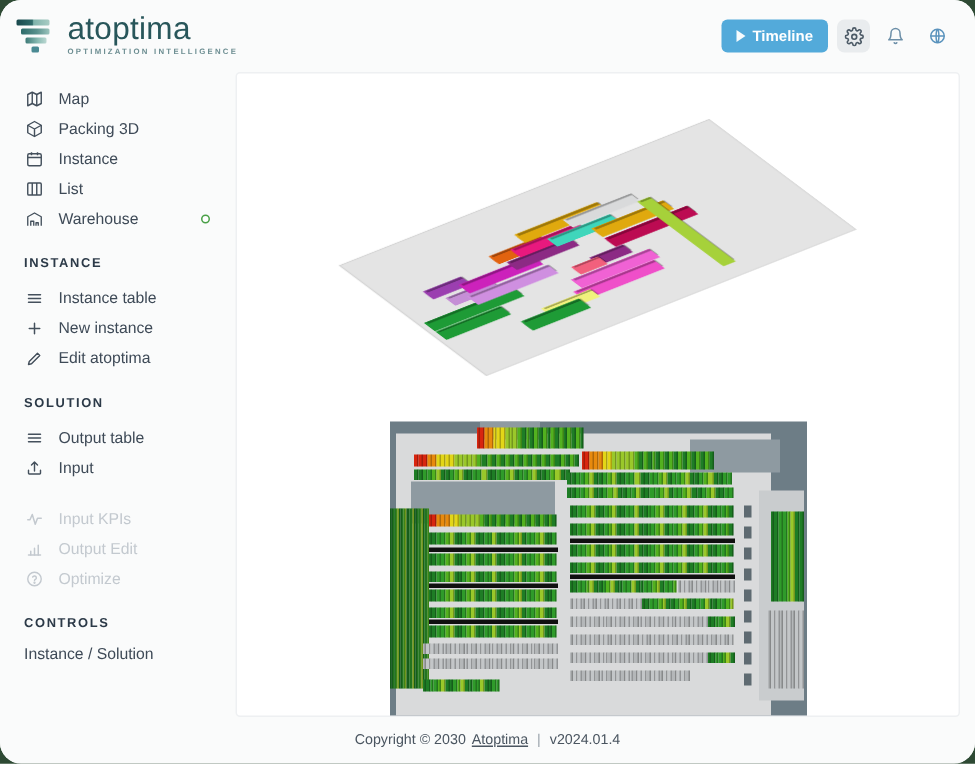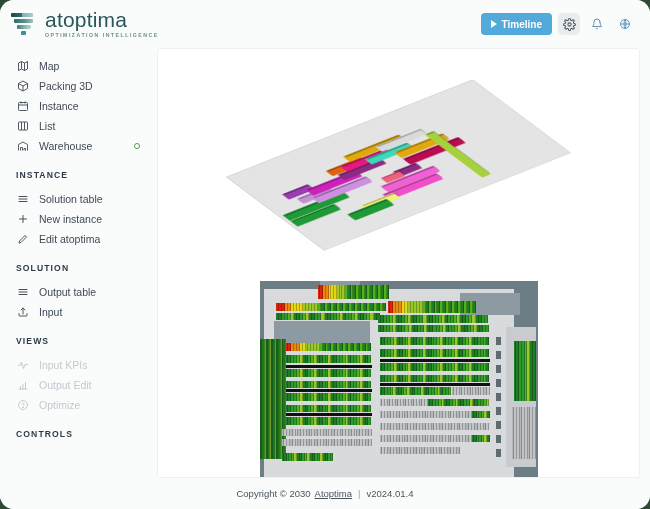--- a/index.html
+++ b/index.html
@@ -299,21 +299,21 @@
       <div class="group-gap"></div>
 
       <div class="section-title">INSTANCE</div>
 
       <div class="nav-item">
         <span class="nav-ico">
           <svg width="12" height="12" viewBox="0 0 24 24" fill="none" stroke="currentColor" stroke-width="2" stroke-linecap="round">
             <path d="M4 7h16M4 12h16M4 17h16"></path>
           </svg>
         </span>
-        <span class="nav-label">Solution table</span>
+        <span class="nav-label">Instance table</span>
       </div>
 
       <div class="nav-item">
         <span class="nav-ico">
           <svg width="12" height="12" viewBox="0 0 24 24" fill="none" stroke="currentColor" stroke-width="2" stroke-linecap="round">
             <path d="M12 5v14M5 12h14"></path>
           </svg>
         </span>
         <span class="nav-label">New instance</span>
       </div>
@@ -345,21 +345,20 @@
           <svg width="12" height="12" viewBox="0 0 24 24" fill="none" stroke="currentColor" stroke-width="1.9" stroke-linecap="round" stroke-linejoin="round">
             <path d="M12 16V4M8 8l4-4 4 4"></path>
               <path d="M4 15v4a1 1 0 0 0 1 1h14a1 1 0 0 0 1-1v-4"></path>
           </svg>
         </span>
         <span class="nav-label">Input</span>
       </div>
 
       <div class="group-gap"></div>
 
-      <div class="section-title">VIEWS</div>
 
       <div class="nav-item disabled">
         <span class="nav-ico">
           <svg width="12" height="12" viewBox="0 0 24 24" fill="none" stroke="currentColor" stroke-width="2" stroke-linecap="round" stroke-linejoin="round">
             <path d="M3 13h3l3-7 4 13 3-8h5"></path>
           </svg>
         </span>
         <span class="nav-label">Input KPIs</span>
       </div>
 
@@ -380,20 +379,21 @@
               <path d="M9.5 9.5a2.6 2.6 0 0 1 5 1c0 1.8-2.5 2-2.5 3.5"></path>
               <circle cx="12" cy="17" r=".6" fill="currentColor"></circle>
           </svg>
         </span>
         <span class="nav-label">Optimize</span>
       </div>
 
       <div class="group-gap"></div>
 
       <div class="section-title">CONTROLS</div>
+      <div class="controls-text">Instance / Solution</div>
     </nav>
 
     <main class="content-wrap">
       <div class="panel">
 
         <div class="view3d">
           <div class="iso-stage">
             <div class="floor"></div>
             <div id="racks3d">
                 <div class="rack" style="left: 28px; top: 118px; width: 80px; height: 11px; background: rgb(30, 155, 54); box-shadow: rgba(0, 0, 0, 0.3) 1.5px -2.9px 0px -0.5px, rgb(30, 155, 54) 0px -2.9px 0px;"></div>

